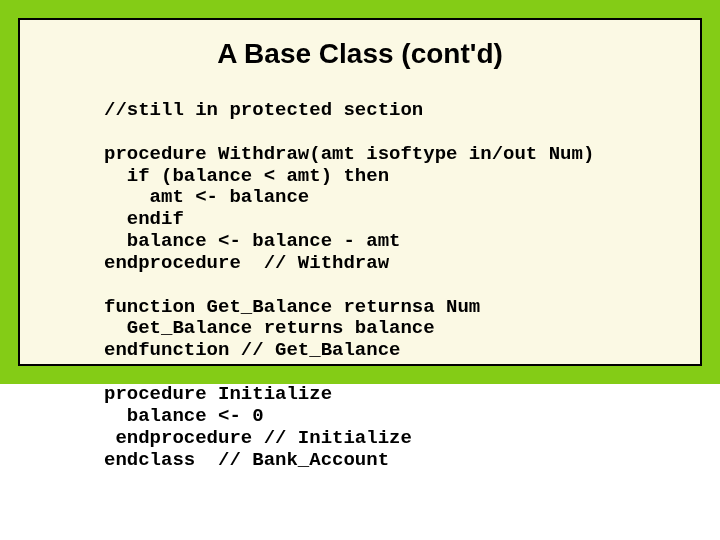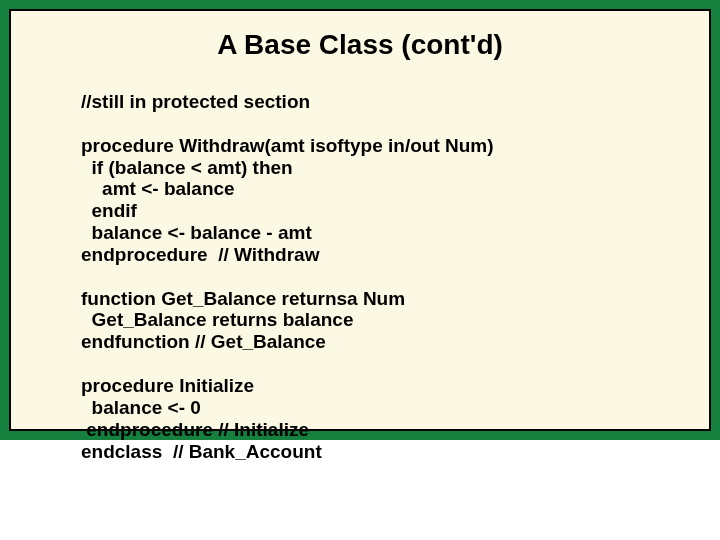--- a/index.html
+++ b/index.html
@@ -4,48 +4,48 @@
 <style>
   html, body {
     margin: 0;
     padding: 0;
     width: 720px;
     height: 540px;
   }
   .slide {
     box-sizing: border-box;
     width: 720px;
-    height: 440px;
-    background: #15803d;
-    padding: 9px;
+    height: 384px;
+    background: #84cc16;
+    padding: 18px;
   }
   .inner {
     box-sizing: border-box;
     width: 100%;
     height: 100%;
     background: #fbf9e4;
     border: 2px solid #000;
     padding: 10px 40px 20px 40px;
   }
   .title {
     font-family: Arial, Helvetica, sans-serif;
     font-weight: bold;
     font-size: 28px;
     text-align: center;
     margin: 8px 0 30px 0;
     color: #000;
   }
   .code {
-    font-family: Liberation Sans, sans-serif;
+    font-family: Liberation Mono, monospace;
     font-weight: bold;
     font-size: 19px;
     line-height: 1.15;
     white-space: pre;
     color: #000;
-    margin-left: 30px;
+    margin-left: 44px;
   }
 </style>
 </head>
 <body>
 
 <div class="slide">
   <div class="inner">
     <div class="title">A Base Class (cont'd)</div>
     <div class="code"><span>//still in protected section</span>
 <span></span>

